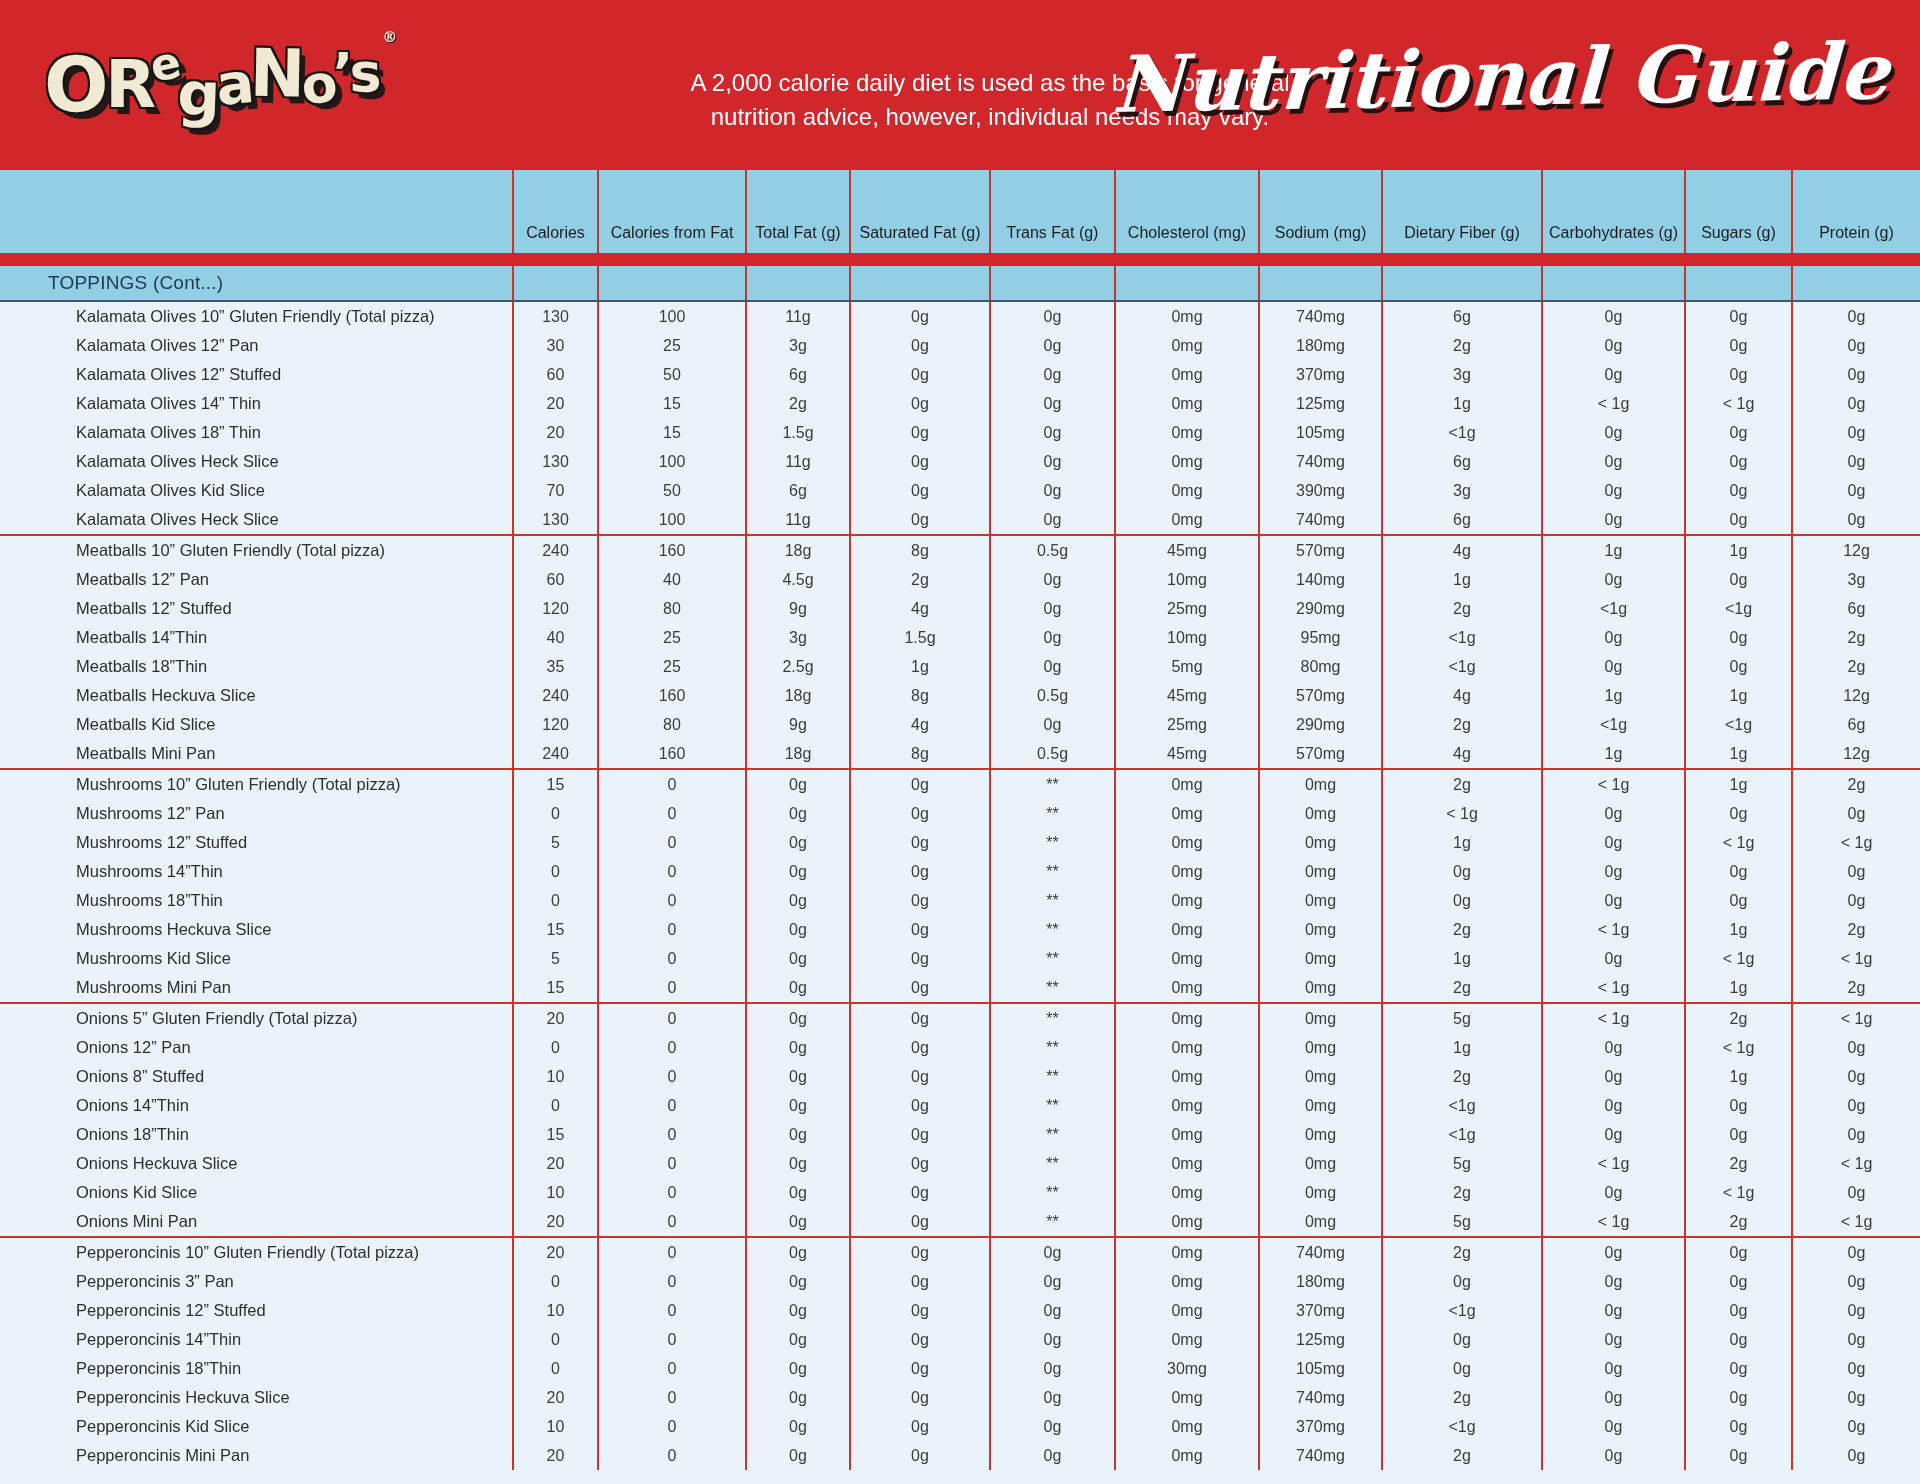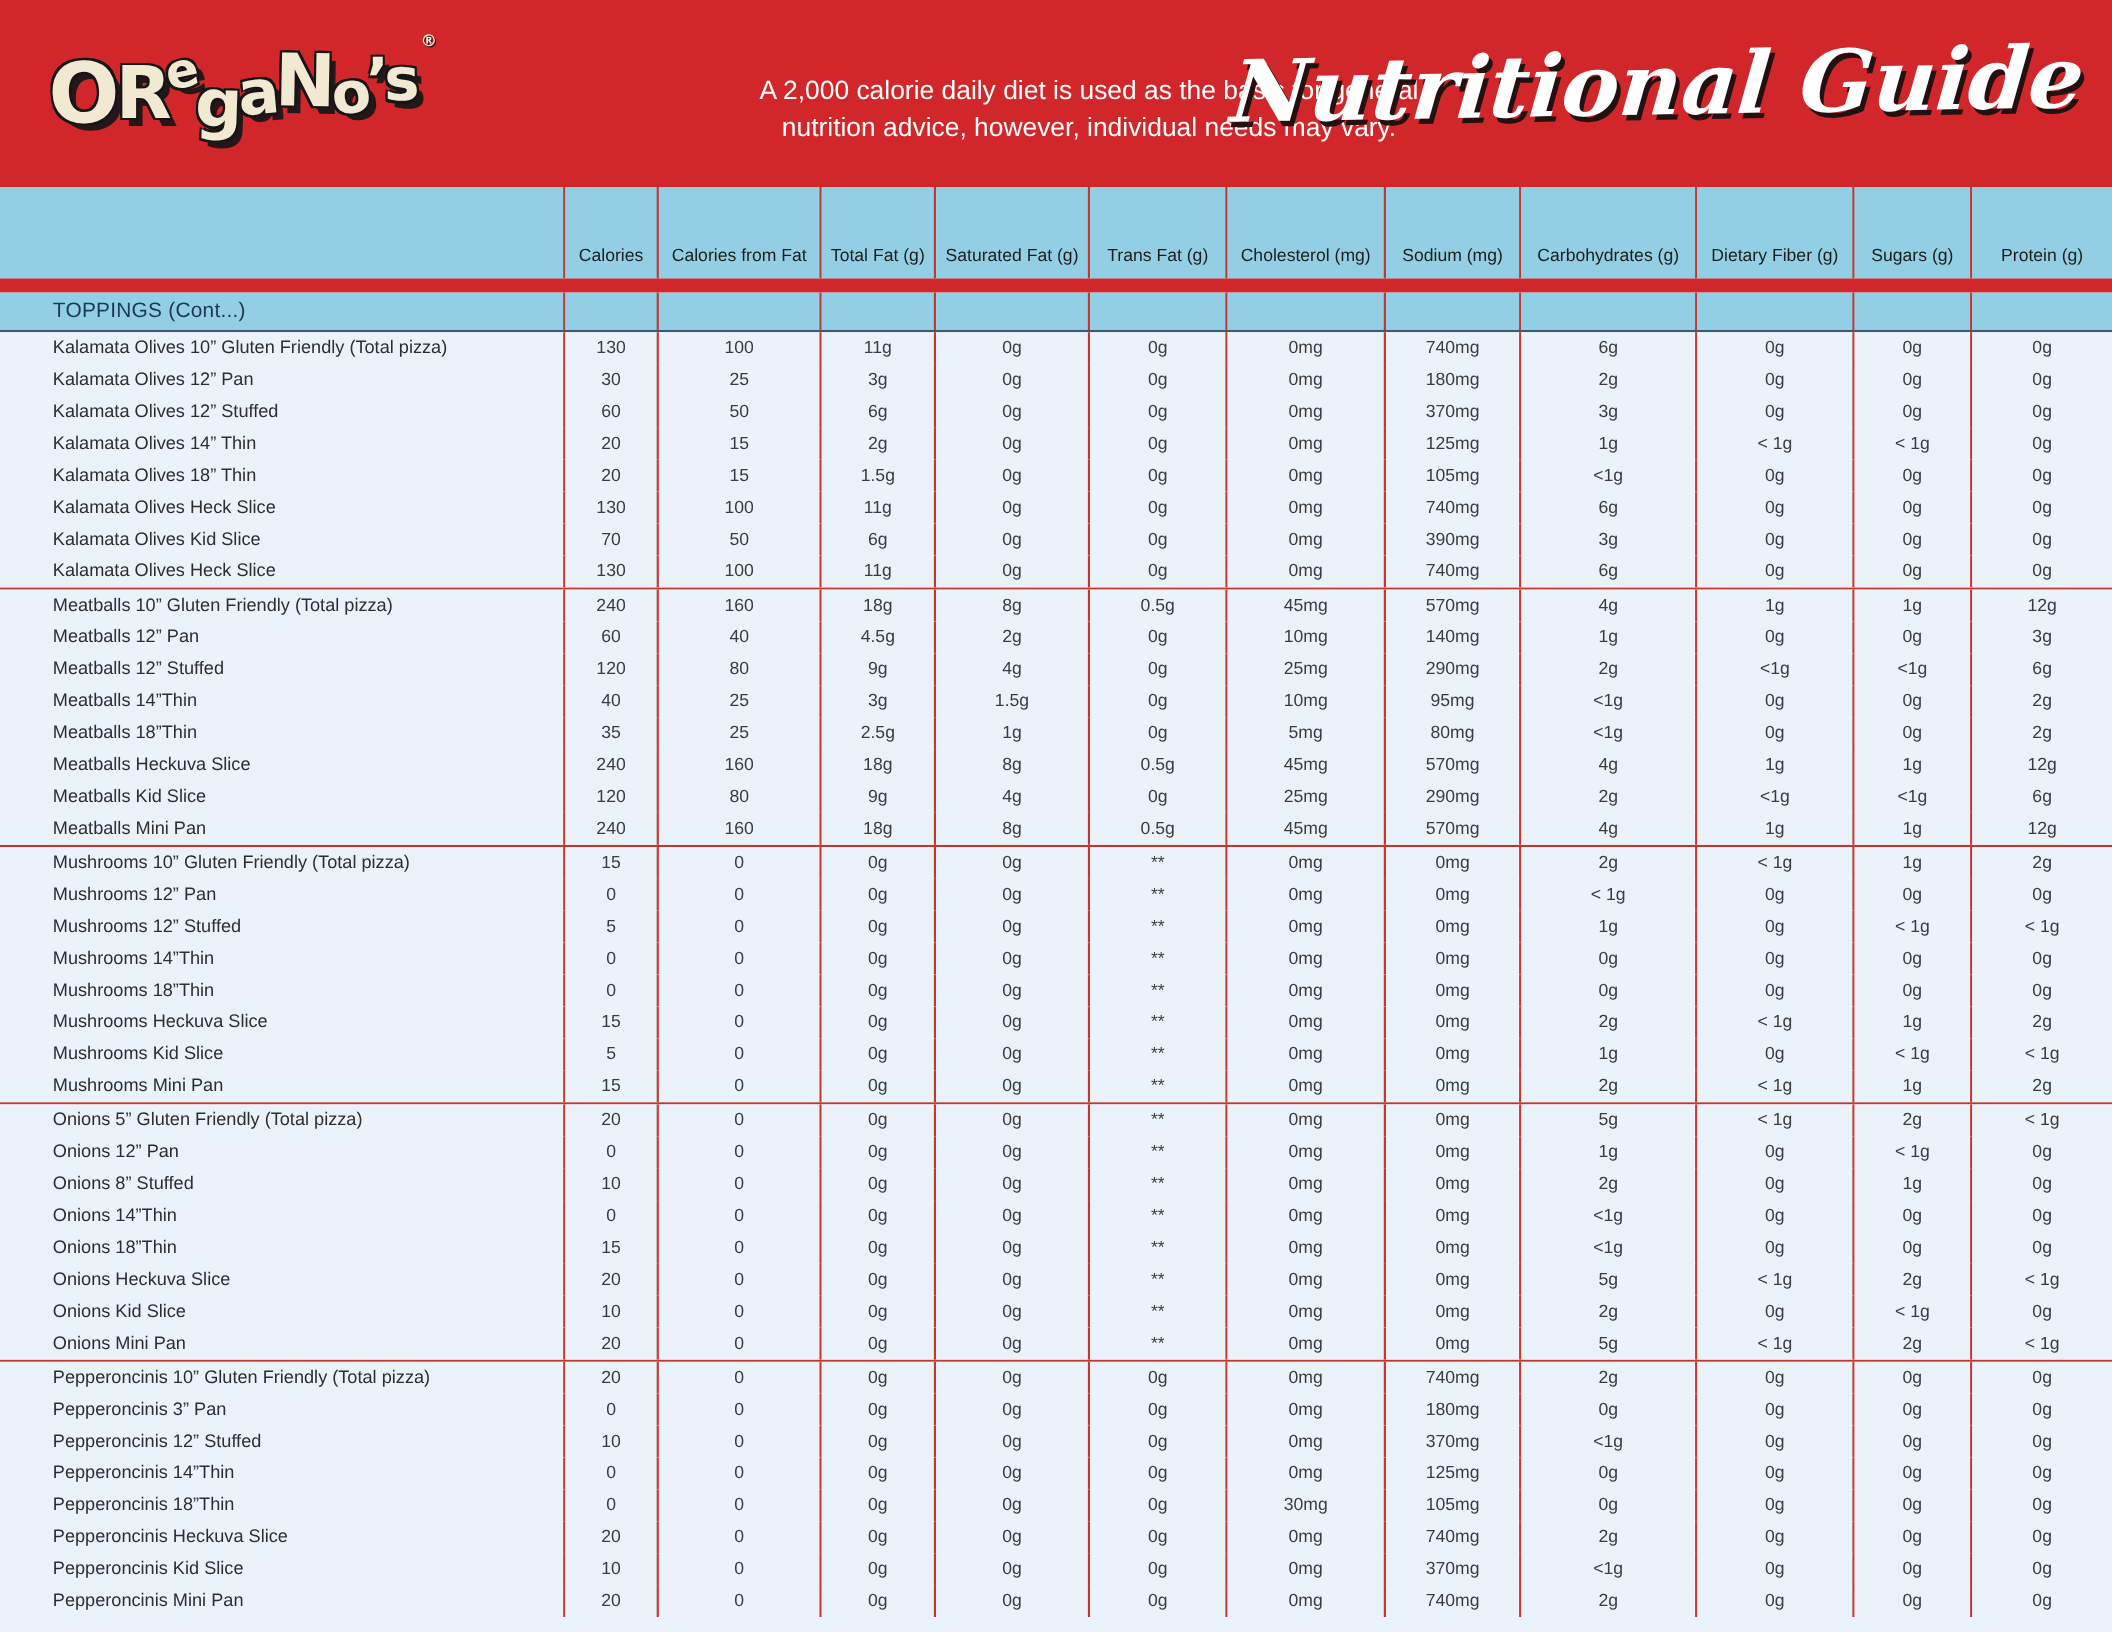--- a/index.html
+++ b/index.html
@@ -83,21 +83,21 @@
   .toppings-row { border-bottom: 2px solid #3f5a70; }
   .toppings-row .cell { height: 34px; background: var(--blue); }
   .toppings-row .cell.sec-label {
     display: flex; align-items: center;
     padding-left: 48px;
     font-size: 19px; color: #1e3a4f; letter-spacing: .2px;
   }
 
   .row .cell { height: 29px; line-height: 29px; background: #ebf3fa; }
   .cell.name {
-    padding-left: 48px; font-size: 16.5px; color: #2e2e2e; white-space: nowrap;
+    padding-left: 76px; font-size: 16.5px; color: #2e2e2e; white-space: nowrap;
     overflow: hidden;
   }
   .cell.val { text-align: center; font-size: 16px; color: #3c3c3c; white-space: nowrap; }
 
   .group-divider { width: 100%; height: 2px; background: var(--line-red); }
 </style>
 </head>
 <body>
 
 <div class="top-band">
@@ -115,22 +115,22 @@
 
   <div class="header-row">
     <div class="cell"></div>
     <div class="cell">Calories</div>
     <div class="cell">Calories from Fat</div>
     <div class="cell">Total Fat (g)</div>
     <div class="cell">Saturated Fat (g)</div>
     <div class="cell">Trans Fat (g)</div>
     <div class="cell">Cholesterol (mg)</div>
     <div class="cell">Sodium (mg)</div>
+    <div class="cell">Dietary Fiber (g)</div>
     <div class="cell">Carbohydrates (g)</div>
-    <div class="cell">Dietary Fiber (g)</div>
     <div class="cell">Sugars (g)</div>
     <div class="cell">Protein (g)</div>
   </div>
 
   <div class="red-bar"></div>
 
   <div class="toppings-row">
     <div class="cell sec-label">TOPPINGS (Cont...)</div>
     <div class="cell"></div>
     <div class="cell"></div>

